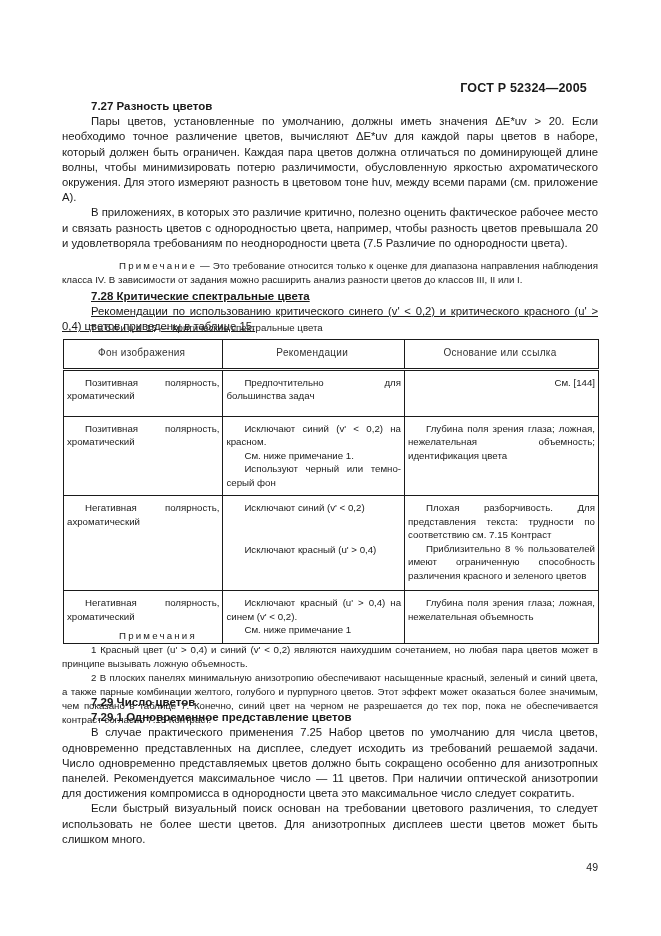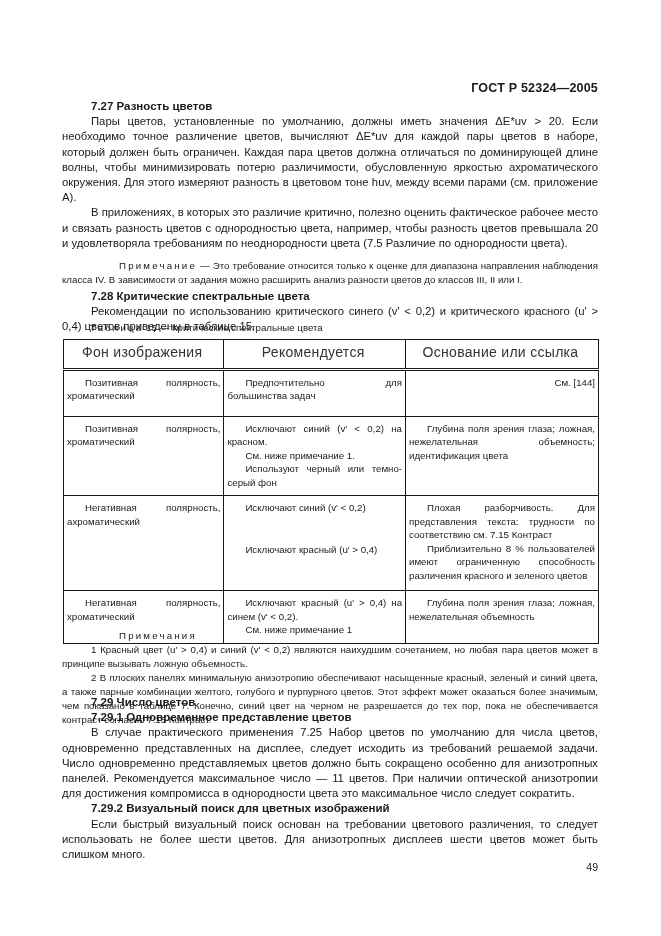--- a/index.html
+++ b/index.html
@@ -1,56 +1,56 @@
 <!DOCTYPE html>
 <html><head>
 <meta charset="utf-8">
 <style>
   html, body { margin: 0; padding: 0; background: #ffffff; }
   body { width: 661px; height: 936px; position: relative; overflow: hidden; color: #1a1a1a; font-family: "Liberation Sans", sans-serif; }
-  .header { position: absolute; right: 63px; top: 81px; font-weight: bold; font-size: 12.5px; letter-spacing: 0.2px; }
+  .header { position: absolute; right: 74px; top: 81px; font-weight: bold; font-size: 12.5px; letter-spacing: 0.2px; }
   .sec { position: absolute; left: 62px; width: 536px; font-size: 11.3px; line-height: 15.2px; text-align: justify; }
   .h { font-weight: bold; padding-left: 29px; font-size: 11.5px; }
   .p { text-indent: 29px; margin: 0; }
   .note { font-size: 9.7px; line-height: 14px; text-indent: 29px; margin: 0; }
   .spaced { letter-spacing: 2.2px; padding-left: 28px; }
   .cap { position: absolute; left: 62px; top: 322px; font-size: 9.7px; }
   table { position: absolute; left: 63px; top: 339px; width: 536px; border-collapse: collapse; font-size: 9.7px; line-height: 13.5px; }
   td, th { border: 1.3px solid #1a1a1a; vertical-align: top; padding: 5px 3px 6px 3px; text-align: justify; }
-  th { font-weight: normal; font-size: 14px; text-align: center; padding: 6px 6px 8px 3px; color: #333; letter-spacing: 0.3px; border-bottom: 3px double #1a1a1a; }
+  th { font-weight: normal; font-size: 10px; text-align: center; padding: 6px 6px 8px 3px; color: #333; letter-spacing: 0.3px; border-bottom: 3px double #1a1a1a; }
   td .ind { text-indent: 18px; display: block; }
   .c1 { width: 157px; } .c2 { width: 179px; } .c3 { width: 193px; }
   .center { text-align: right; }
   .gap { display: block; height: 14px; }
   .pagenum { position: absolute; right: 63px; top: 861px; font-size: 10.5px; }
 </style>
 </head>
 <body>
 
 <div class="header">ГОСТ Р 52324—2005</div>
 
 <div class="sec" style="top:99px;">
   <div class="h">7.27 Разность цветов</div>
   <p class="p">Пары цветов, установленные по умолчанию, должны иметь значения ΔE*uv &gt; 20. Если необходимо точное различение цветов, вычисляют ΔE*uv для  каждой пары цветов в наборе, который должен быть ограничен. Каждая пара цветов должна отличаться по доминирующей длине волны, чтобы минимизировать потерю различимости, обусловленную яркостью ахроматического окружения. Для этого измеряют разность в цветовом тоне huv, между всеми парами (см. приложение А).</p>
   <p class="p">В приложениях, в которых это различие критично, полезно оценить фактическое рабочее место и связать разность цветов с однородностью цвета, например, чтобы разность цветов превышала 20 и удовлетворяла требованиям по неоднородности цвета (7.5 Различие по однородности цвета).</p>
   <p class="note" style="margin-top:8px;"><span class="spaced">Примечание</span><span> — Это требование относится только к оценке для диапазона направления наблюдения класса IV. В зависимости от задания можно расширить анализ разности цветов до классов III, II или I.</span></p>
 </div>
 
-<div class="sec" style="top:289px;">
+<div class="sec" style="top:289px;text-decoration:underline;">
   <div class="h">7.28 Критические спектральные цвета</div>
   <p class="p">Рекомендации по использованию критического синего (v' &lt; 0,2) и критического красного (u' &gt; 0,4) цветов приведены в таблице 15.</p>
 </div>
 
 <div class="cap"><span class="spaced">Таблица</span><span> 15 — Критические спектральные цвета</span></div>
 
 <table>
   <tbody>
       <tr>
     <th class="c1">Фон изображения</th>
-    <th class="c2">Рекомендуется</th>
+    <th class="c2">Рекомендации</th>
     <th class="c3">Основание или ссылка</th>
   </tr>
   <tr style="height:47px;">
     <td>
           <span class="ind">Позитивная полярность, хроматический</span>
         </td>
     <td>
           <span class="ind">Предпочтительно для большинства задач</span>
         </td>
     <td class="center"><span>См. [144]</span></td>
@@ -101,17 +101,16 @@
 <div class="sec" style="top:629px;">
   <p class="note spaced">Примечания</p>
   <p class="note">1 Красный цвет (u' &gt; 0,4) и синий (v' &lt; 0,2) являются наихудшим сочетанием, но любая пара цветов может в принципе вызывать ложную объемность.</p>
   <p class="note">2 В плоских панелях минимальную анизотропию обеспечивают насыщенные красный, зеленый и синий цвета, а также парные комбинации желтого, голубого и пурпурного цветов. Этот эффект может оказаться более значимым, чем показано в таблице 7. Конечно, синий цвет на черном не разрешается до тех пор, пока не обеспечивается контраст согласно 7.15 Контраст.</p>
 </div>
 
 <div class="sec" style="top:695px;">
   <div class="h">7.29 Число цветов</div>
   <div class="h">7.29.1 Одновременное представление цветов</div>
   <p class="p">В случае практического применения 7.25 Набор цветов по умолчанию для числа цветов, одновременно представленных на дисплее, следует исходить из требований решаемой задачи. Число одновременно представляемых цветов должно быть сокращено особенно для анизотропных панелей. Рекомендуется максимальное число — 11 цветов. При наличии оптической анизотропии для достижения компромисса в однородности цвета это максимальное число следует сократить.</p>
-  <div class="h">7.29.2 Визуальный поиск для цветных изображений</div>
   <p class="p">Если быстрый визуальный поиск основан на требовании цветового различения, то следует использовать не более шести цветов. Для анизотропных дисплеев шести цветов может быть слишком много.</p>
 </div>
 
 <div class="pagenum">49</div>
 
 </body></html>

